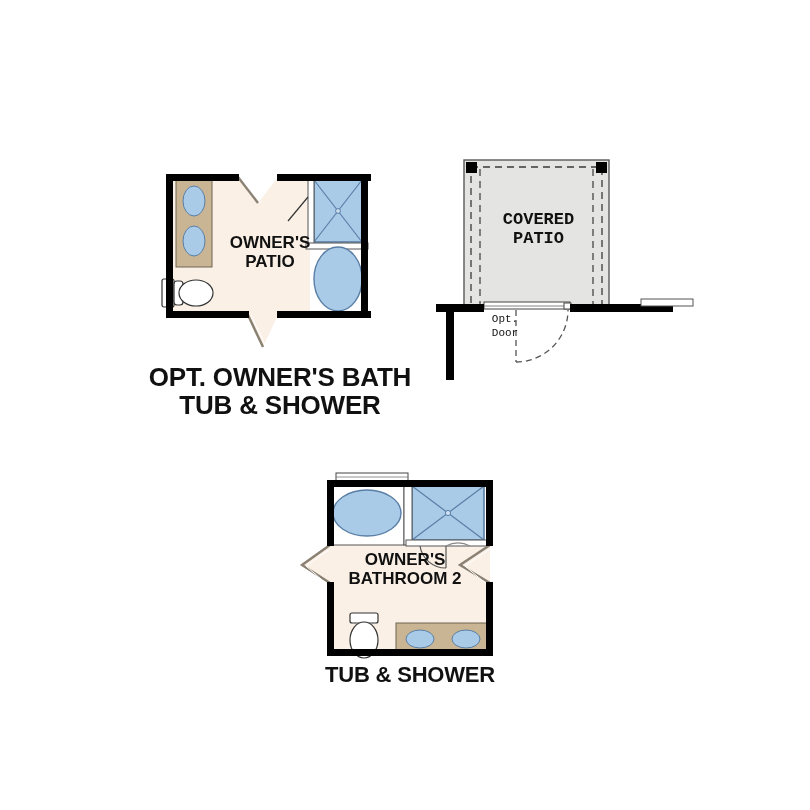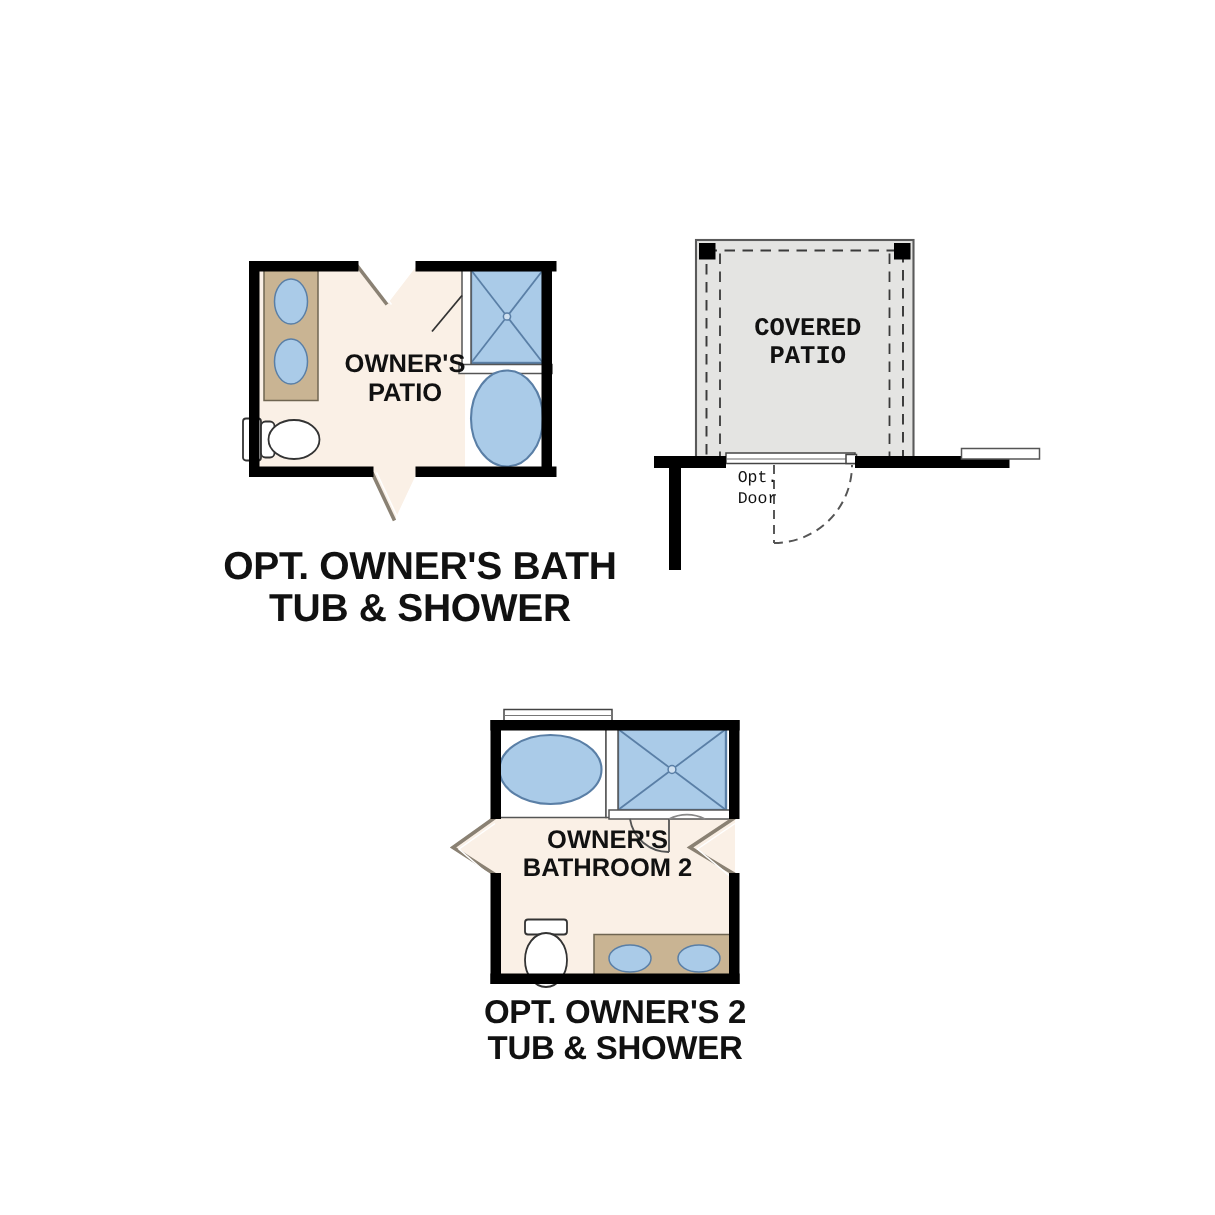--- a/index.html
+++ b/index.html
@@ -234,18 +234,17 @@
       </g>
     </svg>
 
     <div style="position:absolute; left:40px; top:85px; width:130px; text-align:center;
                 font-size:17px; font-weight:bold; color:#111111; line-height:1.12;">
       <span style="display:block;">OWNER'S</span>
       <span style="display:block;text-align:center;">BATHROOM 2</span>
     </div>
 
     <div class="caption" style="left:-30px; top:198px; width:280px; font-size:22px;">
-      <span class="line">OPT. OWNER'S 2</span>
       <span class="line">TUB &amp; SHOWER</span>
     </div>
   </div>
 
 </div>
 
 </body></html>

